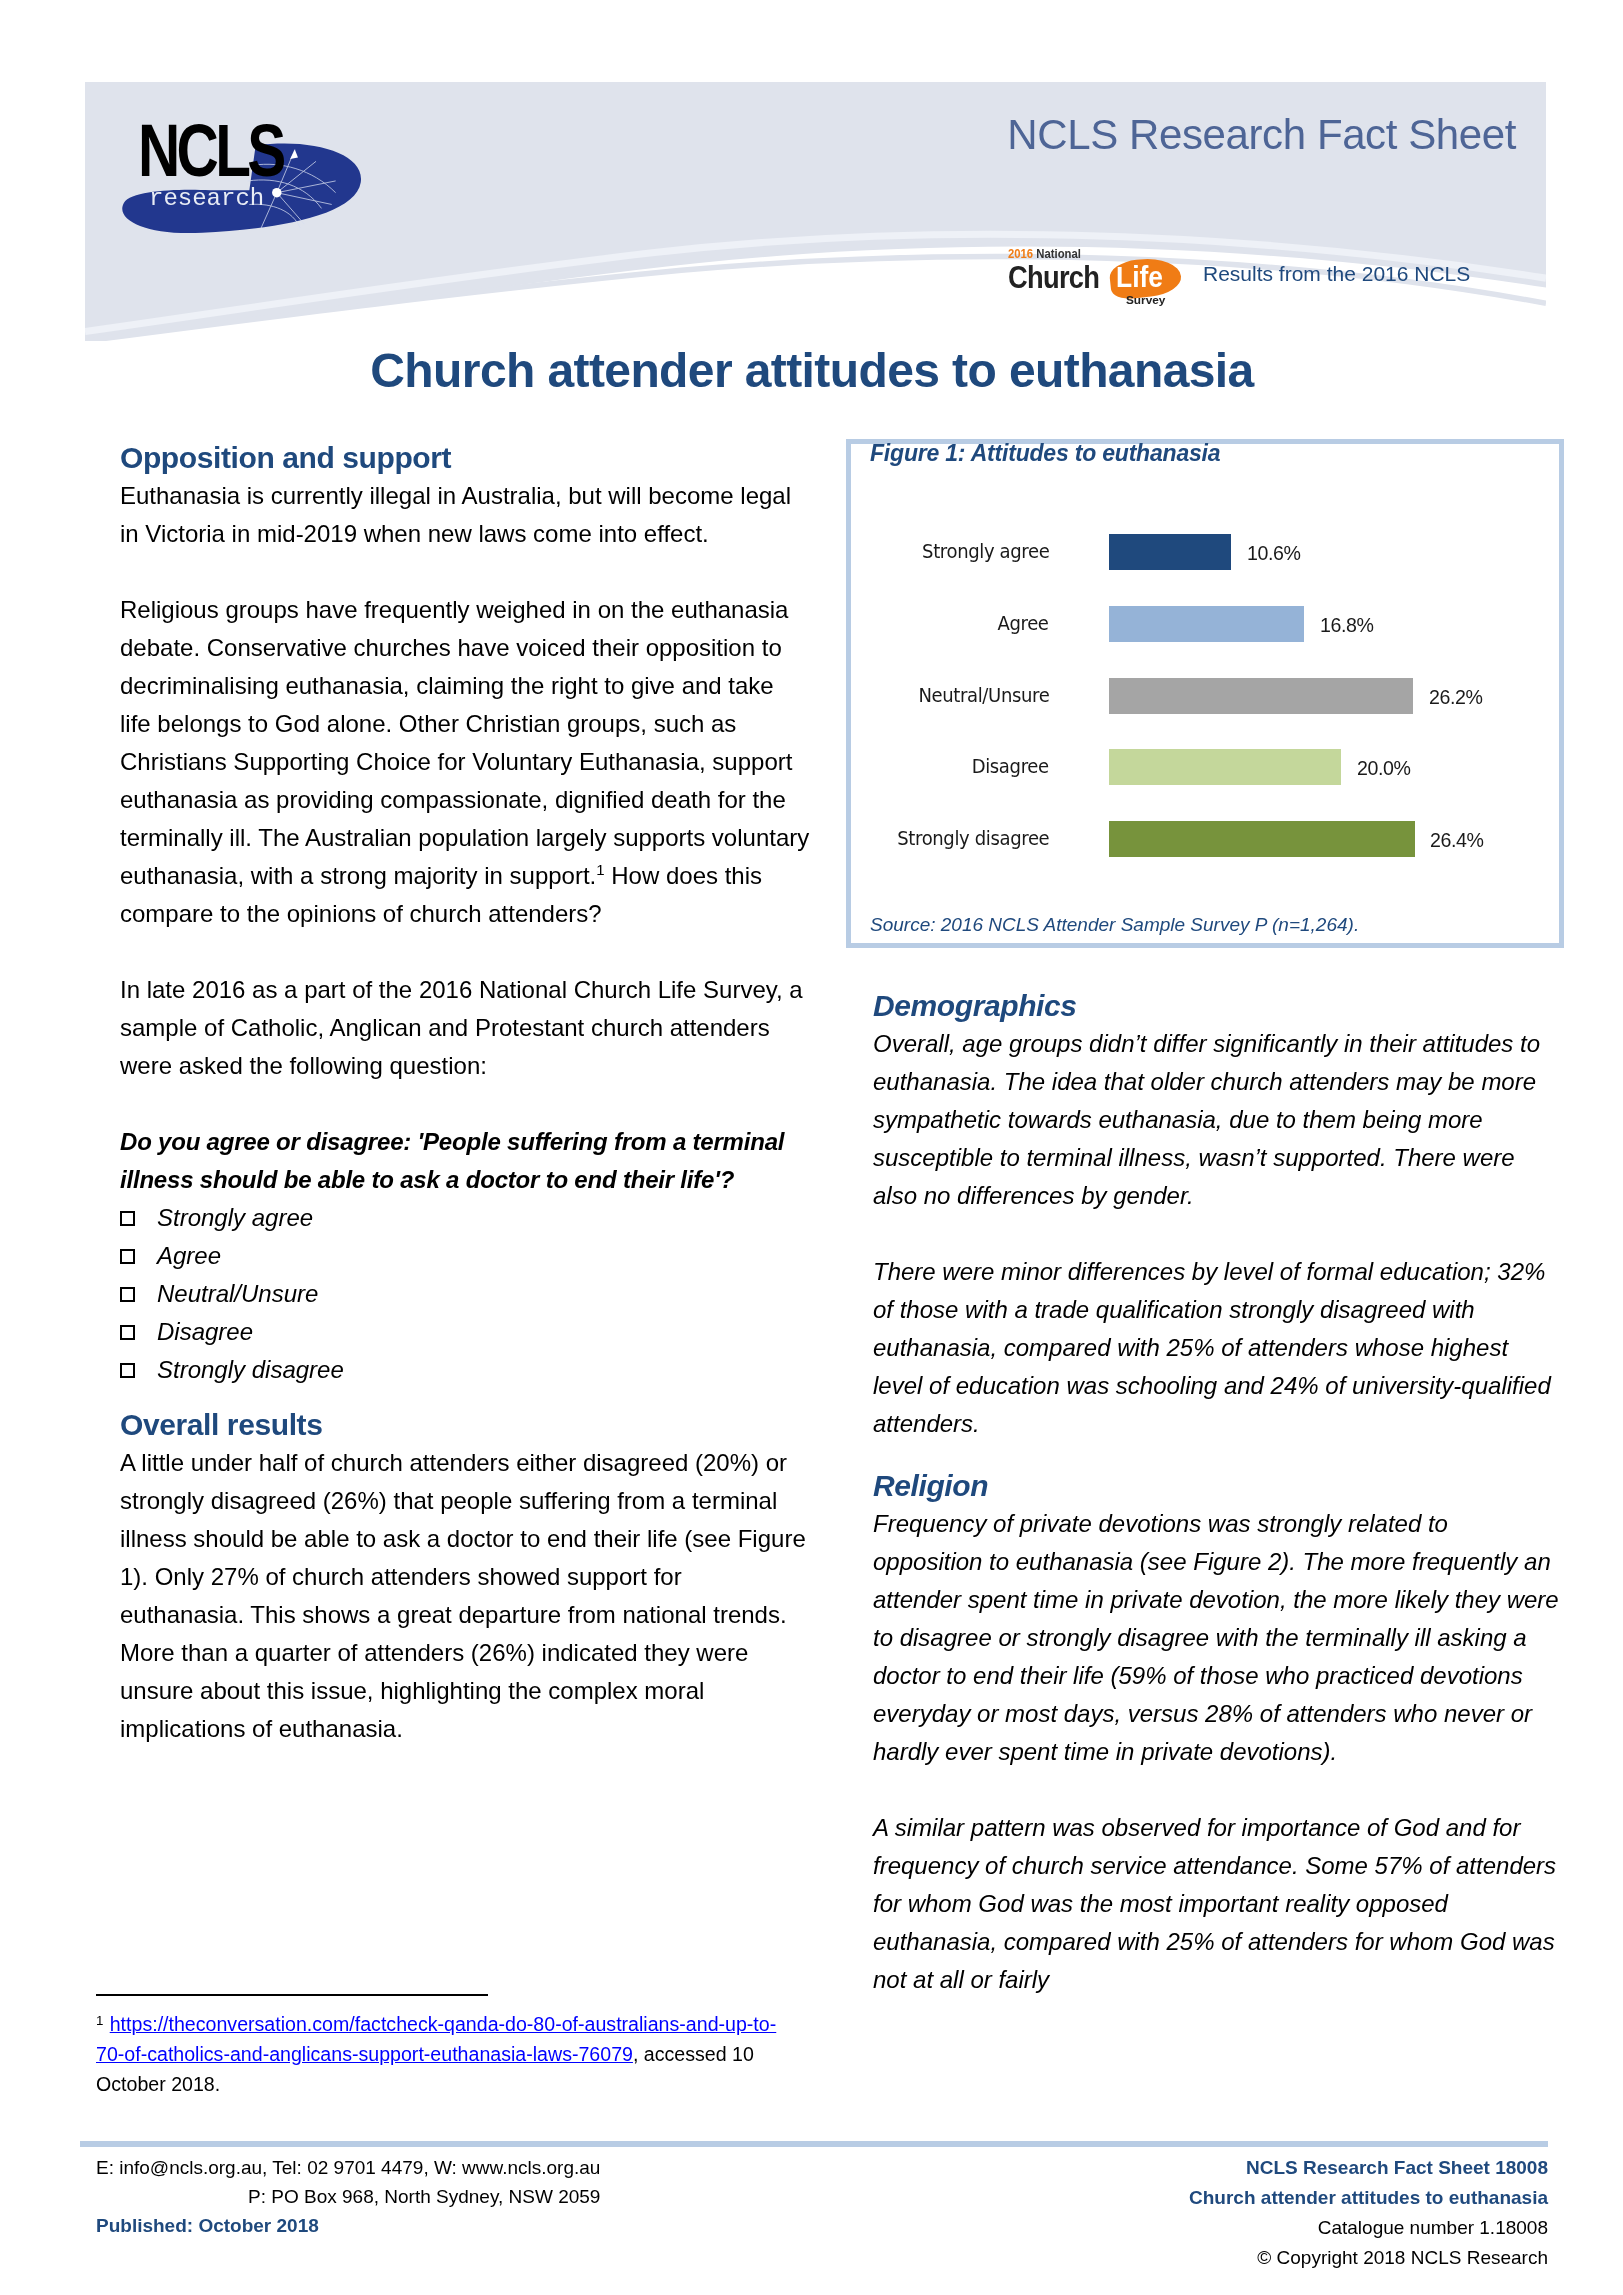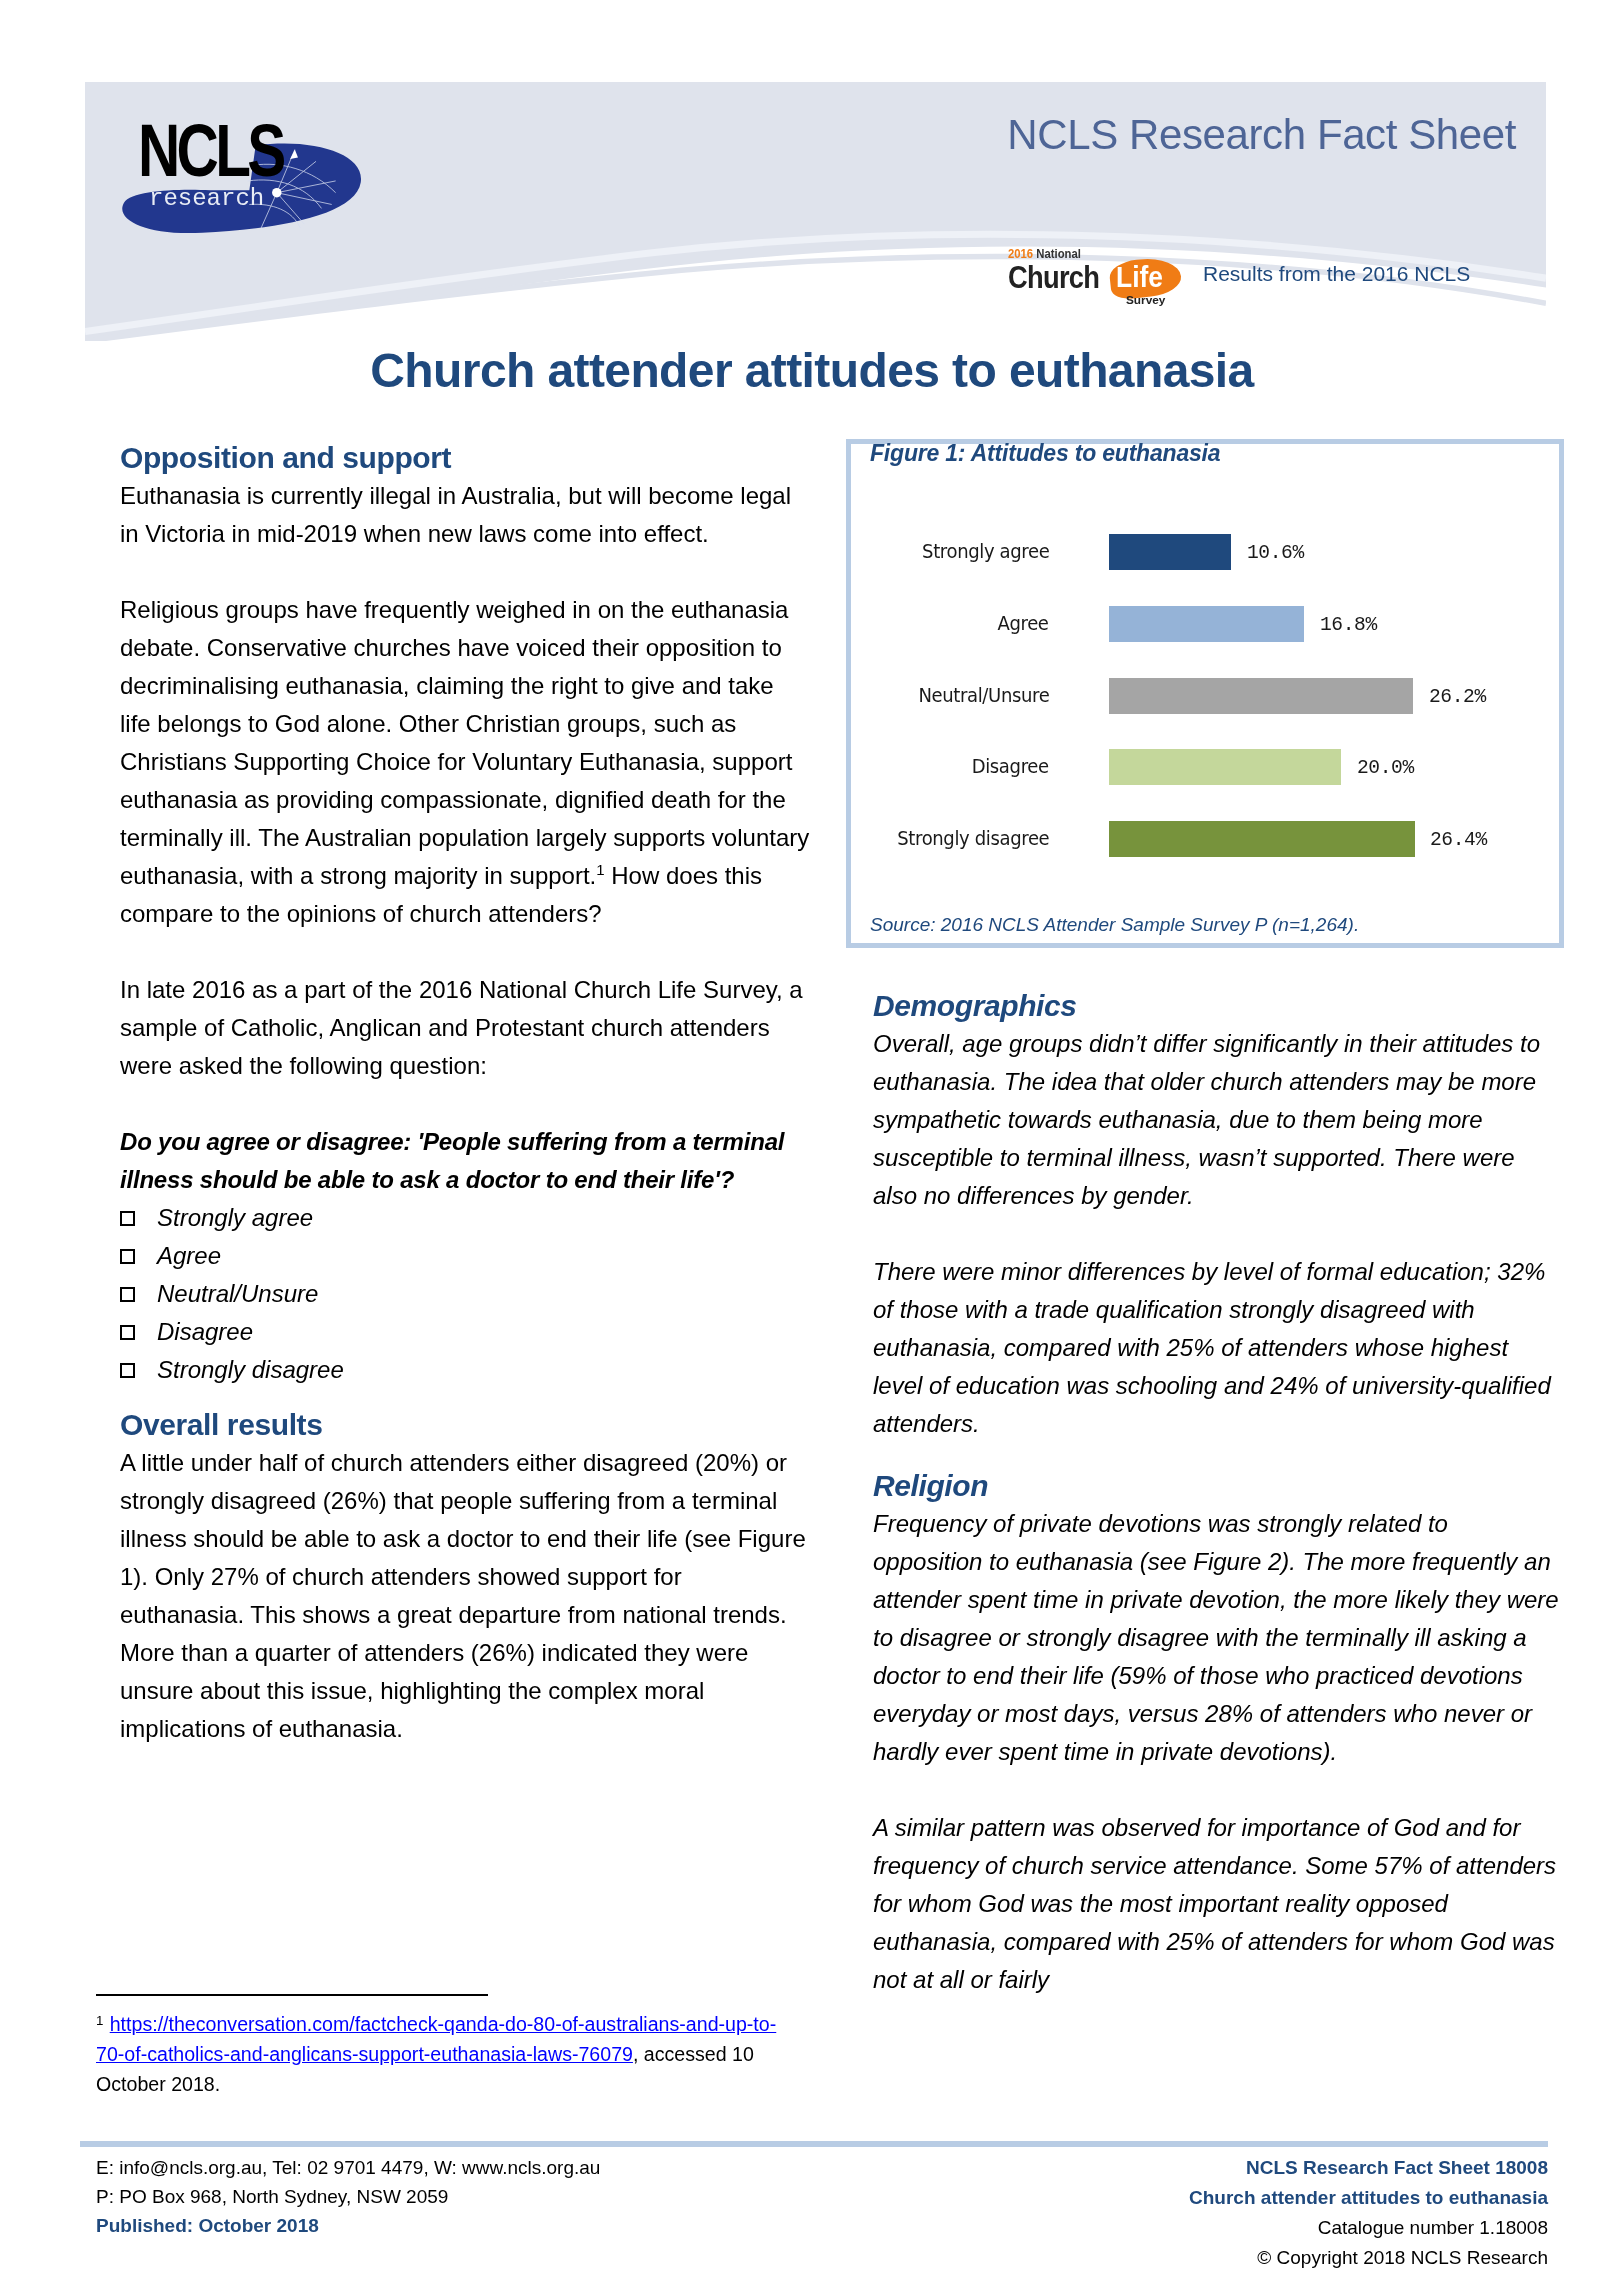--- a/index.html
+++ b/index.html
@@ -58,29 +58,29 @@
             border: 5.5px solid #b8cce4; }
   .fig-title { left: 870px; top: 440px; font-weight: bold; font-style: italic; font-size: 23px;
                color: #1f497d; letter-spacing: -0.2px; }
   .fig-source { left: 870px; top: 914px; font-style: italic; font-size: 19px; color: #1f497d; }
   .chart-row { position: absolute; left: 855px; height: 36px; width: 698px; }
   .chart-label { position: absolute; right: 504px; top: 0; height: 36px; line-height: 36px;
                  font-family: "DejaVu Sans", sans-serif; font-size: 19.6px; color: #1a1a1a;
                  white-space: nowrap; letter-spacing: -0.4px; transform: scaleX(0.92); transform-origin: right center; }
   .chart-bar { position: absolute; left: 254px; top: 0; height: 36px; }
   .chart-val { position: absolute; top: 0; height: 36px; line-height: 39px;
-               font-family: Liberation Mono, monospace; font-size: 19.6px; color: #1a1a1a; letter-spacing: -0.4px; }
+               font-family: Liberation Sans, sans-serif; font-size: 19.6px; color: #1a1a1a; letter-spacing: -0.4px; }
 
   
   .footer-rule { left: 80px; top: 2141px; width: 1468px; height: 6.3px; background: #b8cce4; }
   .footer-left { left: 96px; top: 2153px; }
   .footer-right { right: 76px; top: 2153px; text-align: right; }
   .f-strong { font-weight: bold; font-size: 19px; color: #1f497d; line-height: 30px; }
   .f-norm { font-size: 19px; color: #000; line-height: 30px; }
-  .footer-left .f-norm { line-height: 29px; }
+  .footer-left .f-norm { line-height: 29px; text-align: right; }
 </style>
 </head>
 <body>
 
 <div class="abs banner">
   <svg width="1461" height="259" viewBox="0 0 1862 330">
     <path d="M0 0 H1862 V262 C1500 205 1100 190 700 240 C420 275 180 310 0 330 Z" fill="#dfe3ec"></path>
     <path d="M0 318 C200 290 450 250 720 218 C1050 180 1450 185 1862 250" stroke="#eef1f7" stroke-width="9" fill="none"></path>
     <path d="M0 330 C230 300 500 265 760 240 C1100 210 1500 215 1862 282" stroke="#dfe3ec" stroke-width="7" fill="none"></path>
   </svg>

